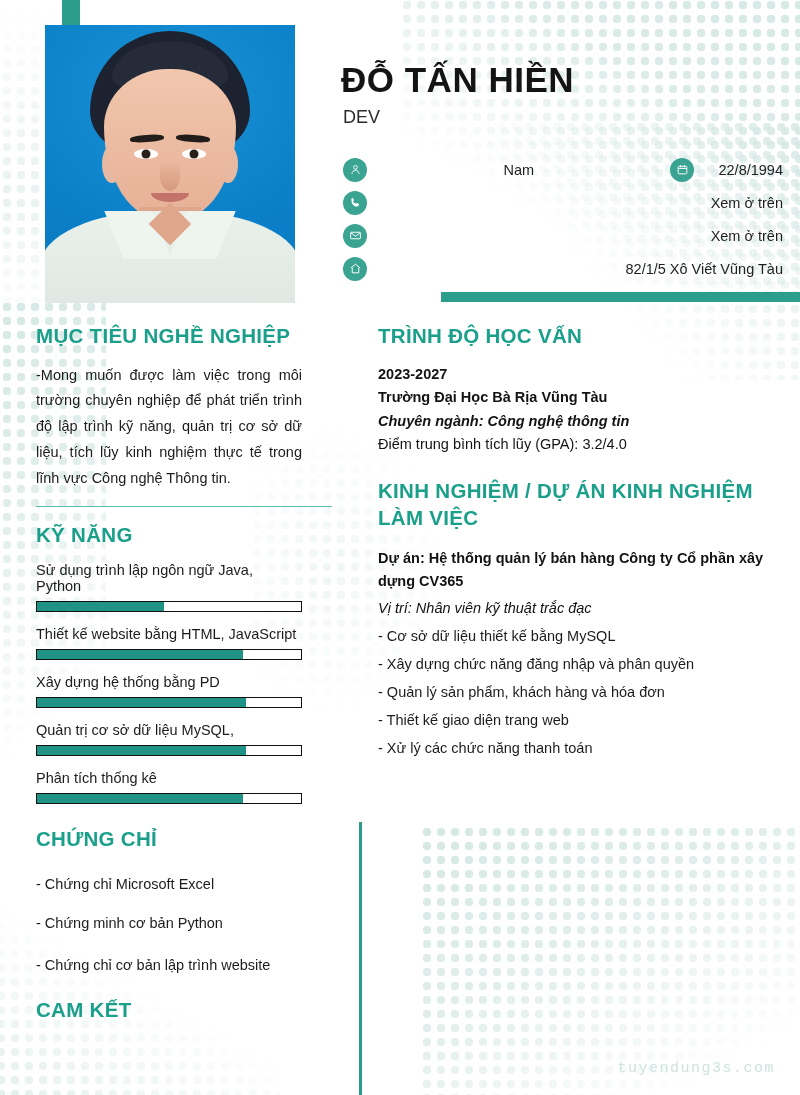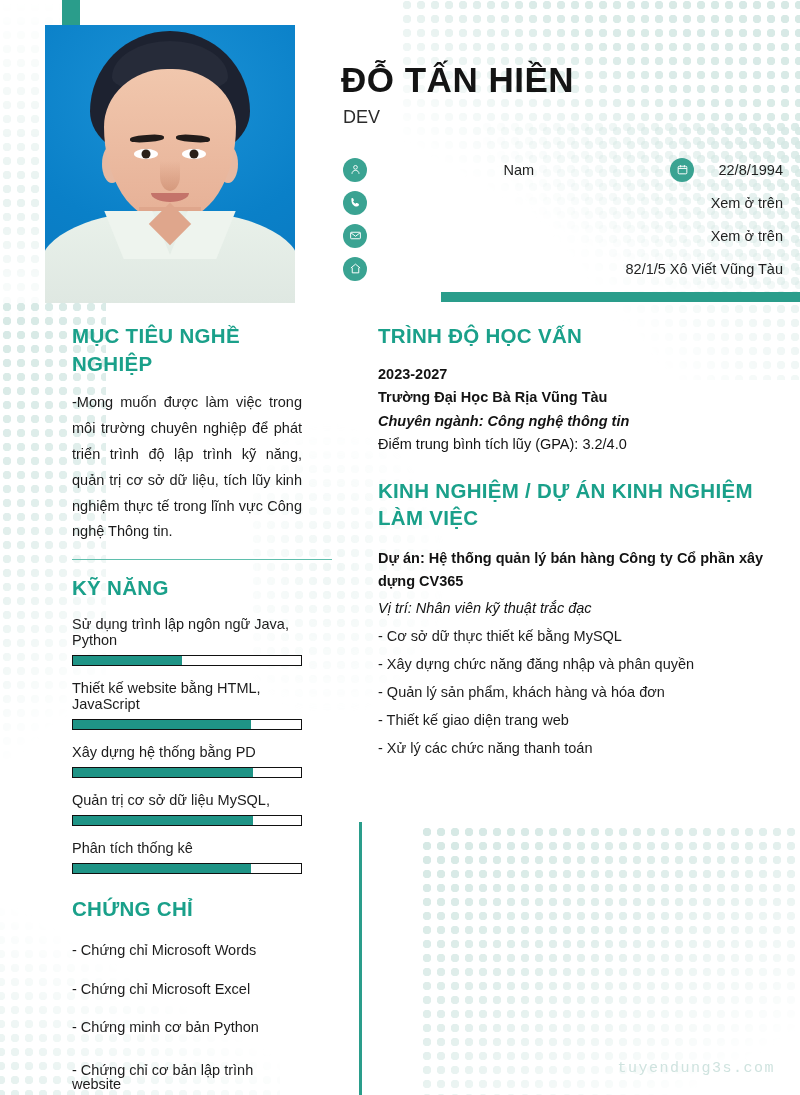--- a/index.html
+++ b/index.html
@@ -206,21 +206,21 @@
 
   .vdiv {
     position:absolute; left:359px; top:822px;
     width:3px; height:273px; background:#2a9d8b;
   }
 
   .sec-title {
     font-size:20.5px; font-weight:bold; color:#1aa08a;
     letter-spacing:.3px; line-height:1.35;
   }
-  .left-pad  { padding-left:72px; padding-right:38px; }
+  .left-pad  { padding-left:36px; padding-right:38px; }
   .right-pad { padding-left:18px; padding-right:18px; }
 
   .body-txt {
     font-size:14.5px; color:#1c1c1c; line-height:1.78;
     text-align:justify;
   }
 
   .thin-rule {
     height:1px; background:#5fbfad; margin:12px 0 0 0;
   }
@@ -383,21 +383,20 @@
       <div class="skill">
         <div class="skill-label">Phân tích thống kê</div>
         <div class="bar">
             <div class="bar-fill" style="width: 78%;"></div>
           </div>
       </div>
     </div>
 
     <div class="left-pad" style="margin-top:21px;">
       <div class="sec-title">CHỨNG CHỈ</div>
-      <div class="li" style="margin-top:21px;">- Chứng chỉ Microsoft Words</div>
       <div class="li" style="margin-top:24px;">- Chứng chỉ Microsoft Excel</div>
       <div class="li" style="margin-top:24px;">- Chứng minh cơ bản Python</div>
       <div class="li" style="margin-top:28px;">- Chứng chỉ cơ bản lập trình website</div>
     </div>
 
     <div class="left-pad" style="margin-top:23px;">
       <div class="sec-title">CAM KẾT</div>
 
     </div>
 
@@ -410,21 +409,21 @@
       <div class="edu-line b" style="margin-top:13px;">2023-2027</div>
       <div class="edu-line b">Trường Đại Học Bà Rịa Vũng Tàu</div>
       <div class="edu-line i">Chuyên ngành: Công nghệ thông tin</div>
       <div class="edu-line">Điểm trung bình tích lũy (GPA): 3.2/4.0</div>
     </div>
 
     <div class="right-pad" style="margin-top:20px;">
       <div class="sec-title">KINH NGHIỆM / DỰ ÁN KINH NGHIỆM LÀM VIỆC</div>
       <div class="proj-title" style="margin-top:15px;">Dự án: Hệ thống quản lý bán hàng Công ty Cổ phần xây dựng CV365</div>
       <div class="proj-role">Vị trí: Nhân viên kỹ thuật trắc đạc</div>
-      <div class="proj-li">- Cơ sở dữ thực thiết kế bằng MySQL</div>
+      <div class="proj-li">- Cơ sở dữ liệu thiết kế bằng MySQL</div>
       <div class="proj-li">- Xây dựng chức năng đăng nhập và phân quyền</div>
       <div class="proj-li">- Quản lý sản phẩm, khách hàng và hóa đơn</div>
       <div class="proj-li">- Thiết kế giao diện trang web</div>
       <div class="proj-li">- Xử lý các chức năng thanh toán</div>
     </div>
 
   </div>
 
   <div class="watermark">tuyendung3s.com</div>
 

